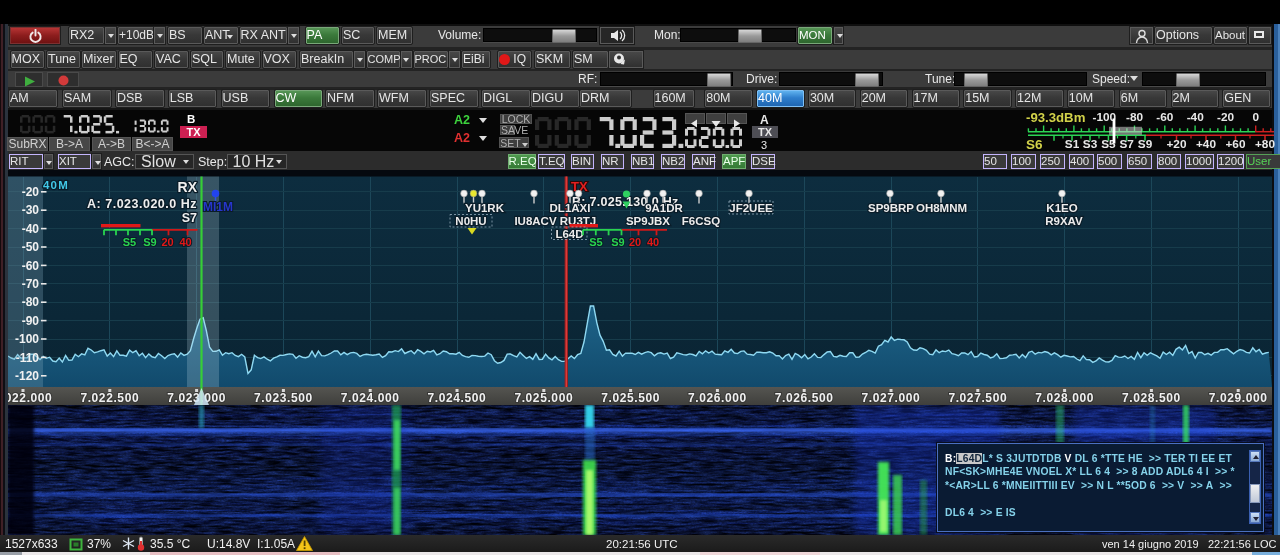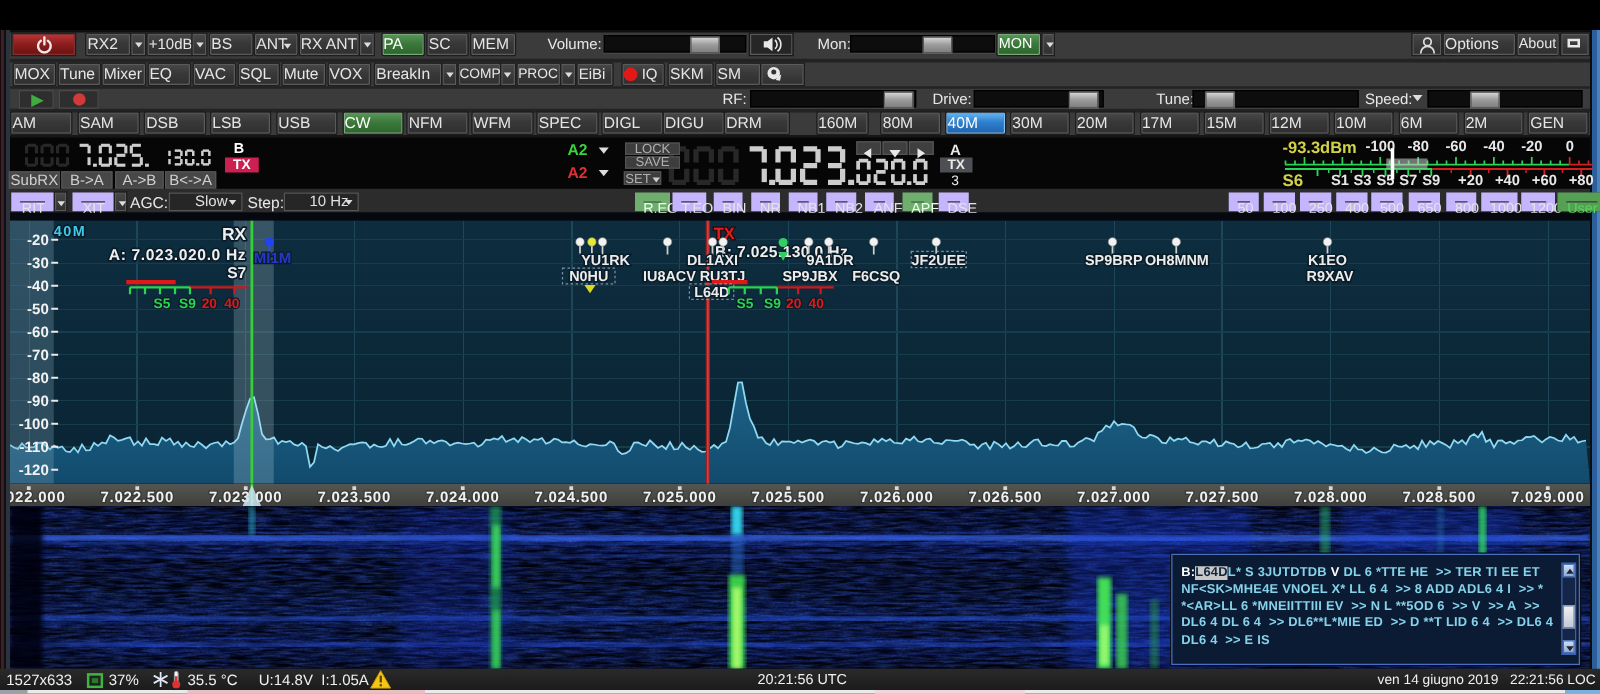--- a/index.html
+++ b/index.html
@@ -27,24 +27,24 @@
 .lbl{position:absolute;color:#e8e8e8;font-size:12px;white-space:nowrap}
 .slider{position:absolute;height:14px;background:#0d0d0d;border:1px solid #000;box-shadow:0 1px 0 rgba(255,255,255,0.08)}
 .knob{position:absolute;top:0px;width:24px;height:14px;background:linear-gradient(#d6d6d6,#9a9a9a 50%,#7e7e7e);border:1px solid #666;border-radius:1px}
 .sep{position:absolute;left:8px;width:1264px;background:#232323}
 
 #fpanel{left:8px;top:110px;width:1264px;height:41px;background:#060606}
 .fbtn{position:absolute;height:14px;background:#474747;border:1px solid #555;color:#cfcfcf;font-size:12px;text-align:center;line-height:12px}
 .mbtn{position:absolute;background:#3d3d3d;border:1px solid #525252;color:#b0b0b0;font-size:10.5px;text-align:center}
 
 #frow{left:8px;top:151px;width:1264px;height:19px;background:#2c2c2c}
-.dbtn{position:absolute;top:154px;height:15px;background:#3a3a3a;border:7px solid #c4b5fd;color:#e4e4e4;font-size:11.5px;text-align:right;line-height:13px;white-space:nowrap}
+.dbtn{position:absolute;top:154px;height:15px;background:#3a3a3a;border:1px solid #c4b5fd;color:#e4e4e4;font-size:11.5px;text-align:left;line-height:13px;white-space:nowrap}
 .dbtn.gt{color:#56d556;border-color:#56a056}
 .dbtn.gb{background:linear-gradient(#4f9a4f,#357a35);color:#eaffea;border-color:#6fae6f}
-.drop{position:absolute;top:154px;height:15px;background:#262626;border:1px solid #555;color:#e0e0e0;font-size:12px;line-height:13px;padding-left:20px}
+.drop{position:absolute;top:154px;height:15px;background:#262626;border:1px solid #555;color:#e0e0e0;font-size:16px;line-height:13px;padding-left:5px}
 .drop:after{content:"";position:absolute;right:4px;top:5px;border:3.5px solid transparent;border-top:4.5px solid #ddd;border-bottom:none}
 
 #sbar{left:0px;top:535px;width:1280px;height:17px;background:linear-gradient(#2a2a2a,#1b1b1b);color:#f0f0f0;font-size:12px;white-space:nowrap}
 #bstrip{left:0;top:552px;width:1280px;height:3px;background:#ece9ea}
 
 #skim{left:937px;top:443px;width:327px;height:89px;background:#0a1b33;border:1px solid #4a6fc0;box-shadow:0 0 0 1px #090e1e;font-weight:bold;font-size:10.3px;color:#85d2ea}
 #skim .line{position:absolute;left:7px;white-space:nowrap;letter-spacing:0.2px}
 </style></head><body>
 <div id="win">
     <div id="bl" class="abs bord"></div>
@@ -291,22 +291,22 @@
     <div class="abs" style="left:187px;top:112.5px;color:#fff;font-size:11.5px;font-weight:bold">B</div>
     <div class="abs" style="left:180px;top:126px;width:27px;height:12px;background:#cc2052;color:#fff;font-size:11px;font-weight:bold;text-align:center;line-height:12px">TX</div>
     <div class="fbtn" style="left:7px;top:137px;width:41px">SubRX</div>
     <div class="fbtn" style="left:49px;top:137px;width:41px">B-&gt;A</div>
     <div class="fbtn" style="left:92px;top:137px;width:39px">A-&gt;B</div>
     <div class="fbtn" style="left:132px;top:137px;width:41px">B&lt;-&gt;A</div>
     <div class="abs" style="left:454px;top:113px;color:#3dd33d;font-size:12.5px;font-weight:bold">A2</div>
     <div class="abs" style="left:454px;top:131px;color:#e03030;font-size:12.5px;font-weight:bold">A2</div>
     <div class="abs" style="left:479px;top:118px;border:4px solid transparent;border-top:5px solid #ddd;border-bottom:none"></div>
     <div class="abs" style="left:479px;top:136px;border:4px solid transparent;border-top:5px solid #ddd;border-bottom:none"></div>
-    <div class="mbtn" style="left:500px;top:113.5px;width:44px;height:10px;line-height:9px">LOCK</div>
-    <div class="mbtn" style="left:500px;top:125px;width:44px;height:10px;line-height:9px">SAVE</div>
+    <div class="mbtn" style="left:500px;top:113.5px;width:32px;height:10px;line-height:9px">LOCK</div>
+    <div class="mbtn" style="left:500px;top:125px;width:15px;height:10px;line-height:9px">SAVE</div>
     <div class="mbtn" style="left:499px;top:136.5px;width:30px;height:11px;line-height:10px">SET<span style="display:inline-block;border:3px solid transparent;border-top:4px solid #ccc;border-bottom:none;margin-left:1px"></span></div>
     <div class="abs" style="left:684.5px;top:112.5px;width:20px;height:11px;background:#3f3f3f;border:1px solid #555;text-align:center"><svg width="9" height="9" style="margin-top:1px">
         <polygon points="7,0.5 7,8.5 1,4.5" fill="#e8e8e8"></polygon>
       </svg></div>
     <div class="abs" style="left:705.5px;top:112.5px;width:20px;height:11px;background:#3f3f3f;border:1px solid #555;text-align:center"><svg width="10" height="9" style="margin-top:1px">
         <polygon points="0.5,2 9.5,2 5,8" fill="#e8e8e8"></polygon>
       </svg></div>
     <div class="abs" style="left:726.5px;top:112.5px;width:20px;height:11px;background:#3f3f3f;border:1px solid #555;text-align:center"><svg width="9" height="9" style="margin-top:1px">
         <polygon points="2,0.5 2,8.5 8,4.5" fill="#e8e8e8"></polygon>
       </svg></div>
@@ -685,21 +685,20 @@
       <rect x="893" y="475" width="9" height="60" fill="#3cd84e" opacity="0.8" filter="url(#blur2)"></rect>
       <rect x="920" y="480" width="7" height="55" fill="#2fc040" opacity="0.4" filter="url(#blur2)"></rect>
       <rect x="1056" y="405" width="8" height="41" fill="#2fc870" opacity="0.45" filter="url(#blur2)"></rect>
       <rect x="1183" y="405" width="6" height="41" fill="#35e060" opacity="0.8" filter="url(#blur2)"></rect>
       <rect x="1150" y="405" width="5" height="41" fill="#2a90c0" opacity="0.3" filter="url(#blur2)"></rect>
     </svg>
     <div id="skim" class="abs">
       <div class="line" style="top:8.5px"><span style="color:#fff">B:</span><span style="background:#c8c8c8;color:#12263c">L64D</span>L* S 3JUTDTDB <span style="color:#fff">V</span> DL 6 *TTE HE&nbsp; &gt;&gt; TER TI EE ET</div>
       <div class="line" style="top:22px">NF&lt;SK&gt;MHE4E VNOEL X* LL 6 4&nbsp; &gt;&gt; 8 ADD ADL6 4 I&nbsp; &gt;&gt; *</div>
       <div class="line" style="top:35.5px">*&lt;AR&gt;LL 6 *MNEIITTIII EV&nbsp; &gt;&gt; N L **5OD 6&nbsp; &gt;&gt; V&nbsp; &gt;&gt; A&nbsp; &gt;&gt;</div>
-      <div class="line" style="top:49px">DL6 4 DL 6 4&nbsp; &gt;&gt; DL6**L*MIE ED&nbsp; &gt;&gt; D **T LID 6 4&nbsp; &gt;&gt; DL6 4</div>
       <div class="line" style="top:62.5px">DL6 4&nbsp; &gt;&gt; E IS</div>
       <div class="abs" style="right:2px;top:6px;width:12px;height:74px;background:#152547;border:1px solid #3a5fb0">
         <div style="position:absolute;left:0;top:0;width:10px;height:11px;background:linear-gradient(#cfe0f5,#8aaad5);border:1px solid #5577bb;text-align:center">
           <div style="margin:3px 0 0 2px;border:3px solid transparent;border-bottom:4px solid #223;border-top:none;width:0"></div>
         </div>
         <div style="position:absolute;left:0;top:33px;width:10px;height:19px;background:linear-gradient(#f0f0f0,#c0c8d8);border:1px solid #8899bb"></div>
         <div style="position:absolute;left:0;bottom:0;width:10px;height:11px;background:linear-gradient(#cfe0f5,#8aaad5);border:1px solid #5577bb">
           <div style="margin:4px 0 0 2px;border:3px solid transparent;border-top:4px solid #223;border-bottom:none;width:0"></div>
         </div>
       </div>

